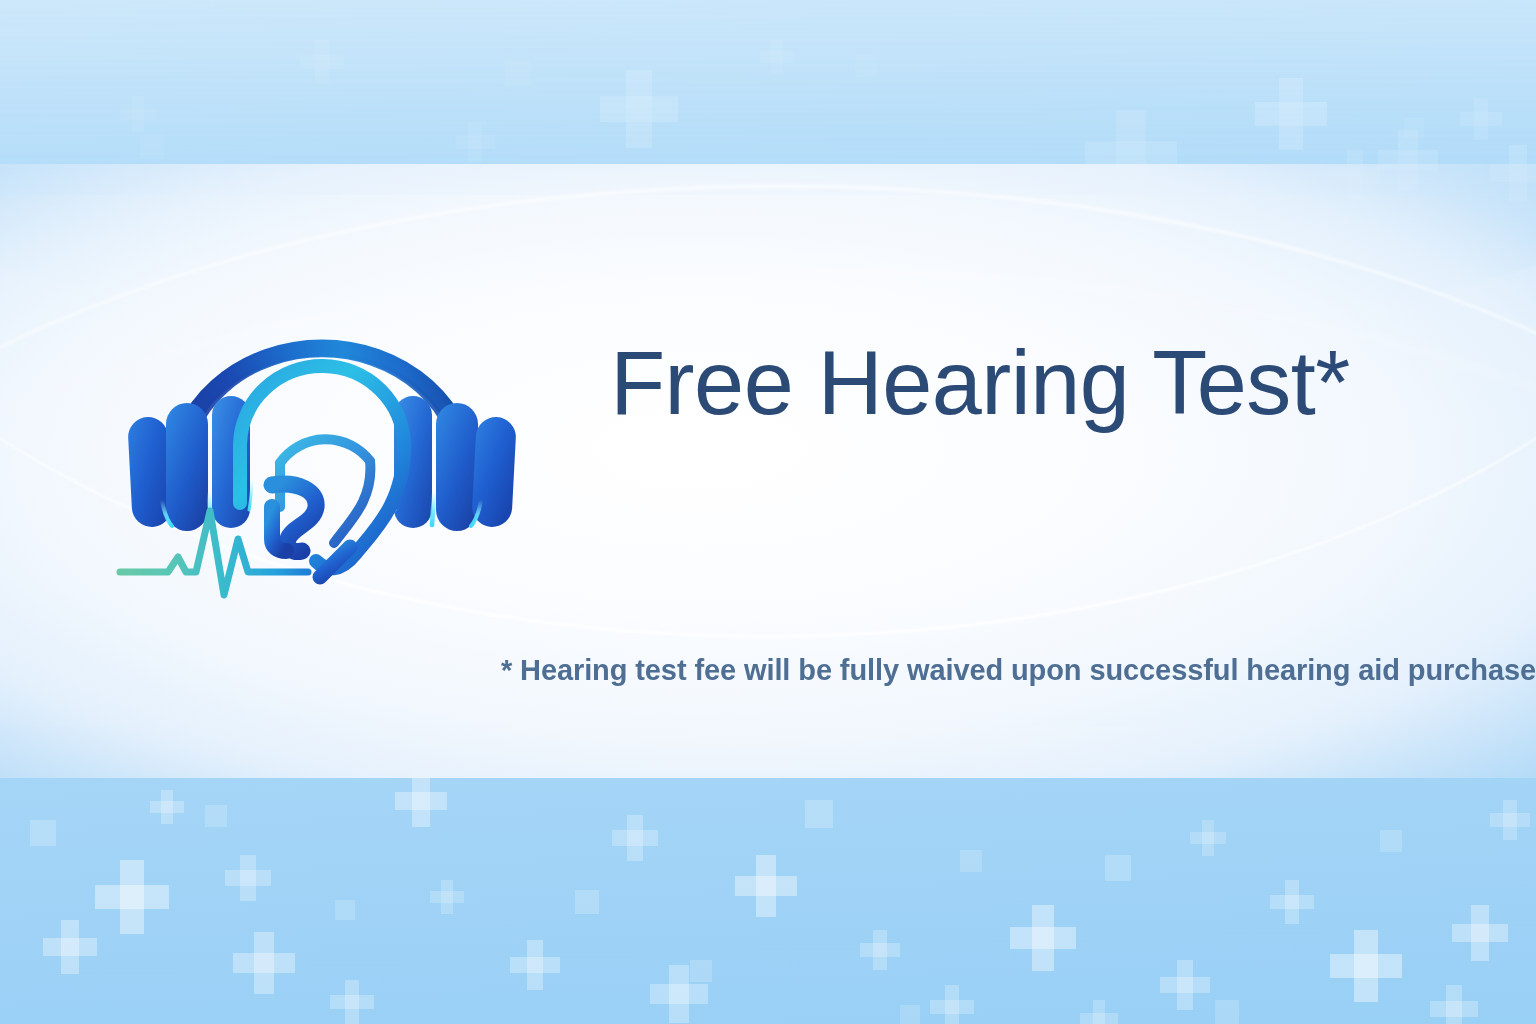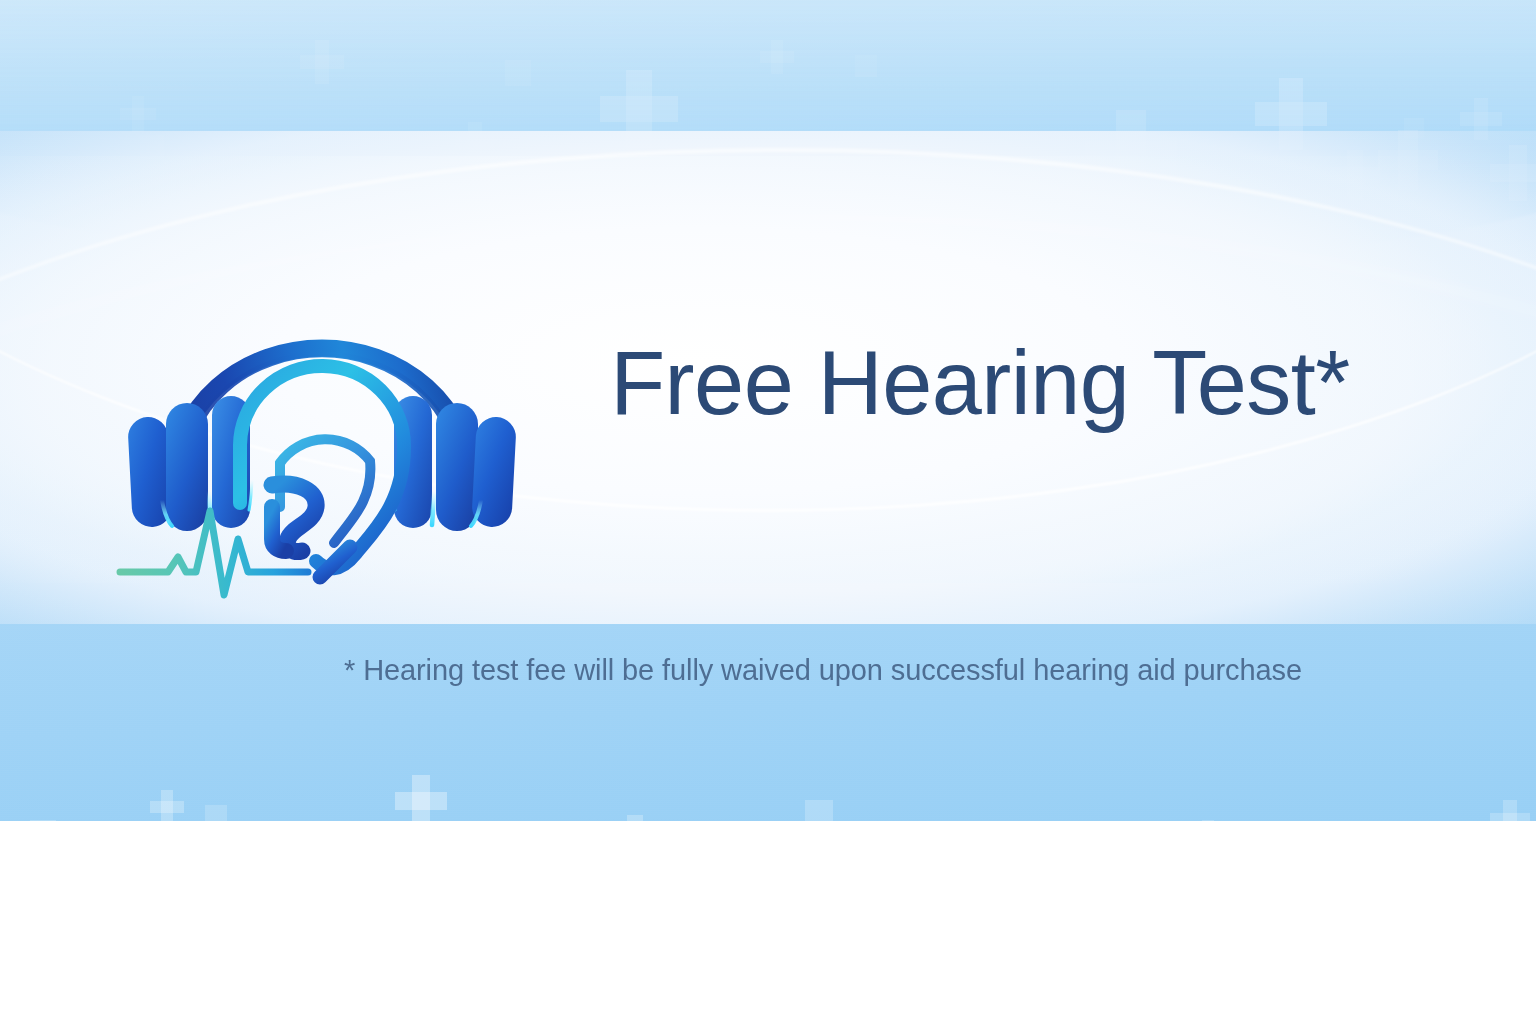--- a/index.html
+++ b/index.html
@@ -4,21 +4,21 @@
 <title>Free Hearing Test Banner</title>
 <style>
   html, body {
     margin: 0;
     padding: 0;
     background: #ffffff;
   }
   #banner {
     position: relative;
     width: 1536px;
-    height: 821px;
+    height: 1024px;
     overflow: hidden;
     font-family: "Liberation Sans", sans-serif;
     background: #e5e5e5;
   }
 
   
   .bg-base {
     position: absolute;
     inset: 0;
     background:
@@ -193,24 +193,24 @@
     color: #3b5d88;
     letter-spacing: -0.2px;
   }
   .subline-2 { display: block; }
 
   .footnote {
     position: absolute;
     left: 0;
     right: 0;
     top: 652px;
-    text-align: center;
+    text-align: right;
     font-size: 29px;
     line-height: 1.3;
-    font-weight: 400;
+    font-weight: 700;
     color: #4e6e93;
     letter-spacing: -0.1px;
     padding-left: 110px;
   }
 </style>
 </head>
 <body>
 
 <div id="banner">
 

